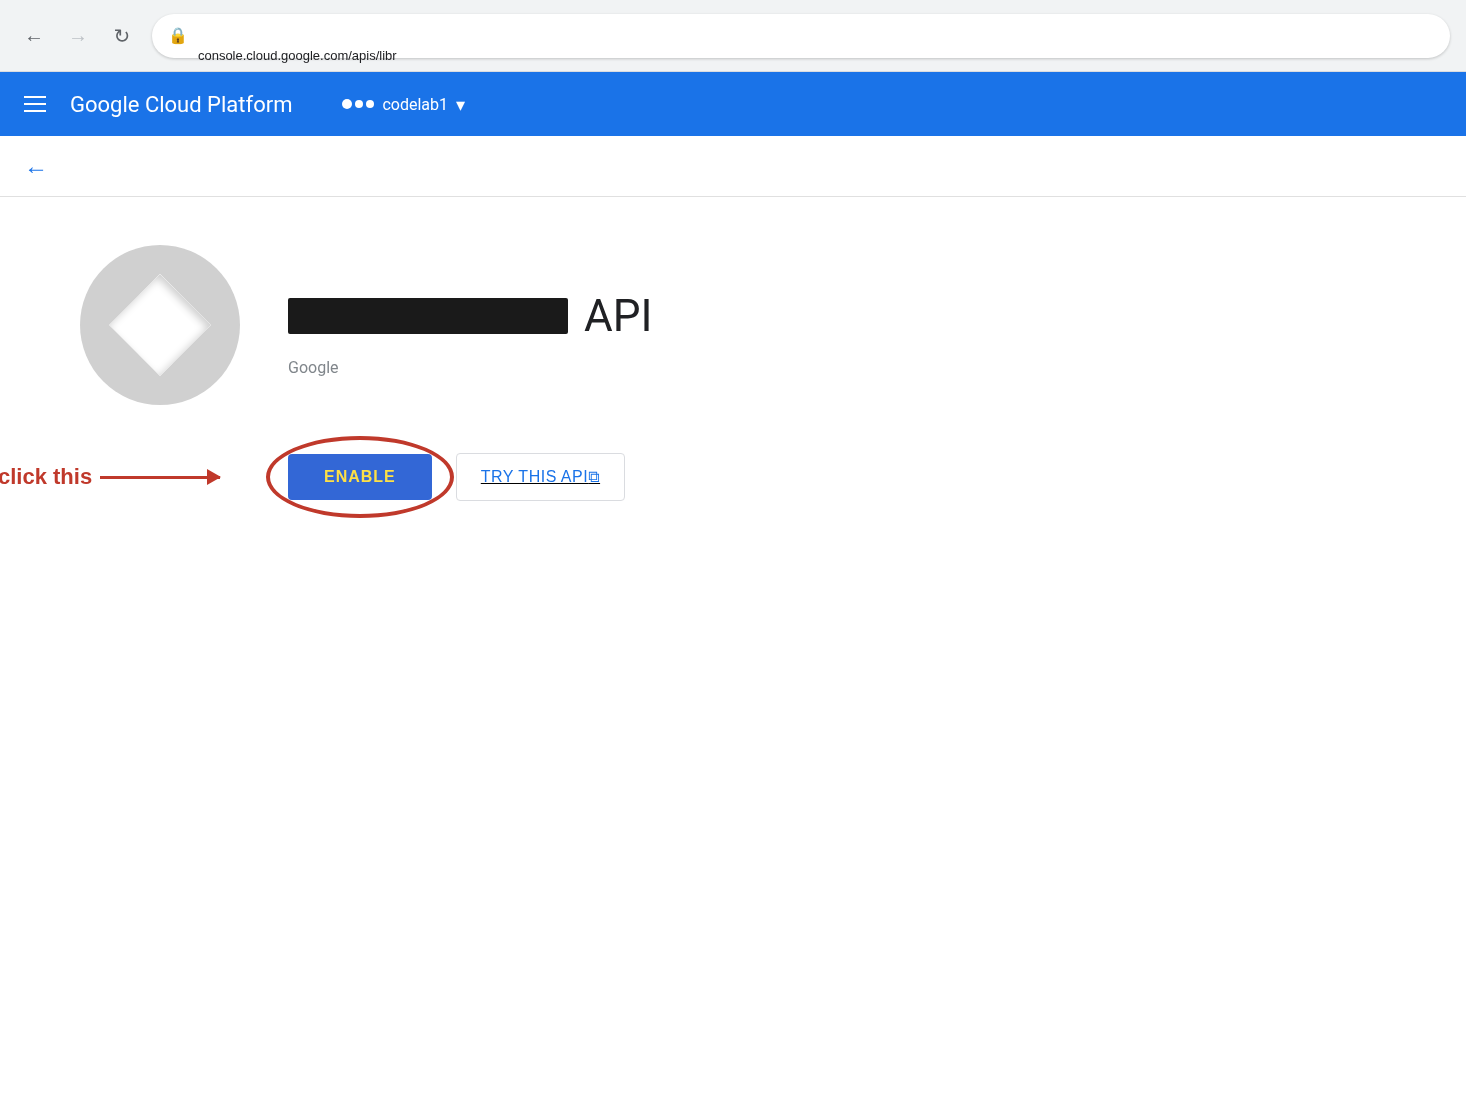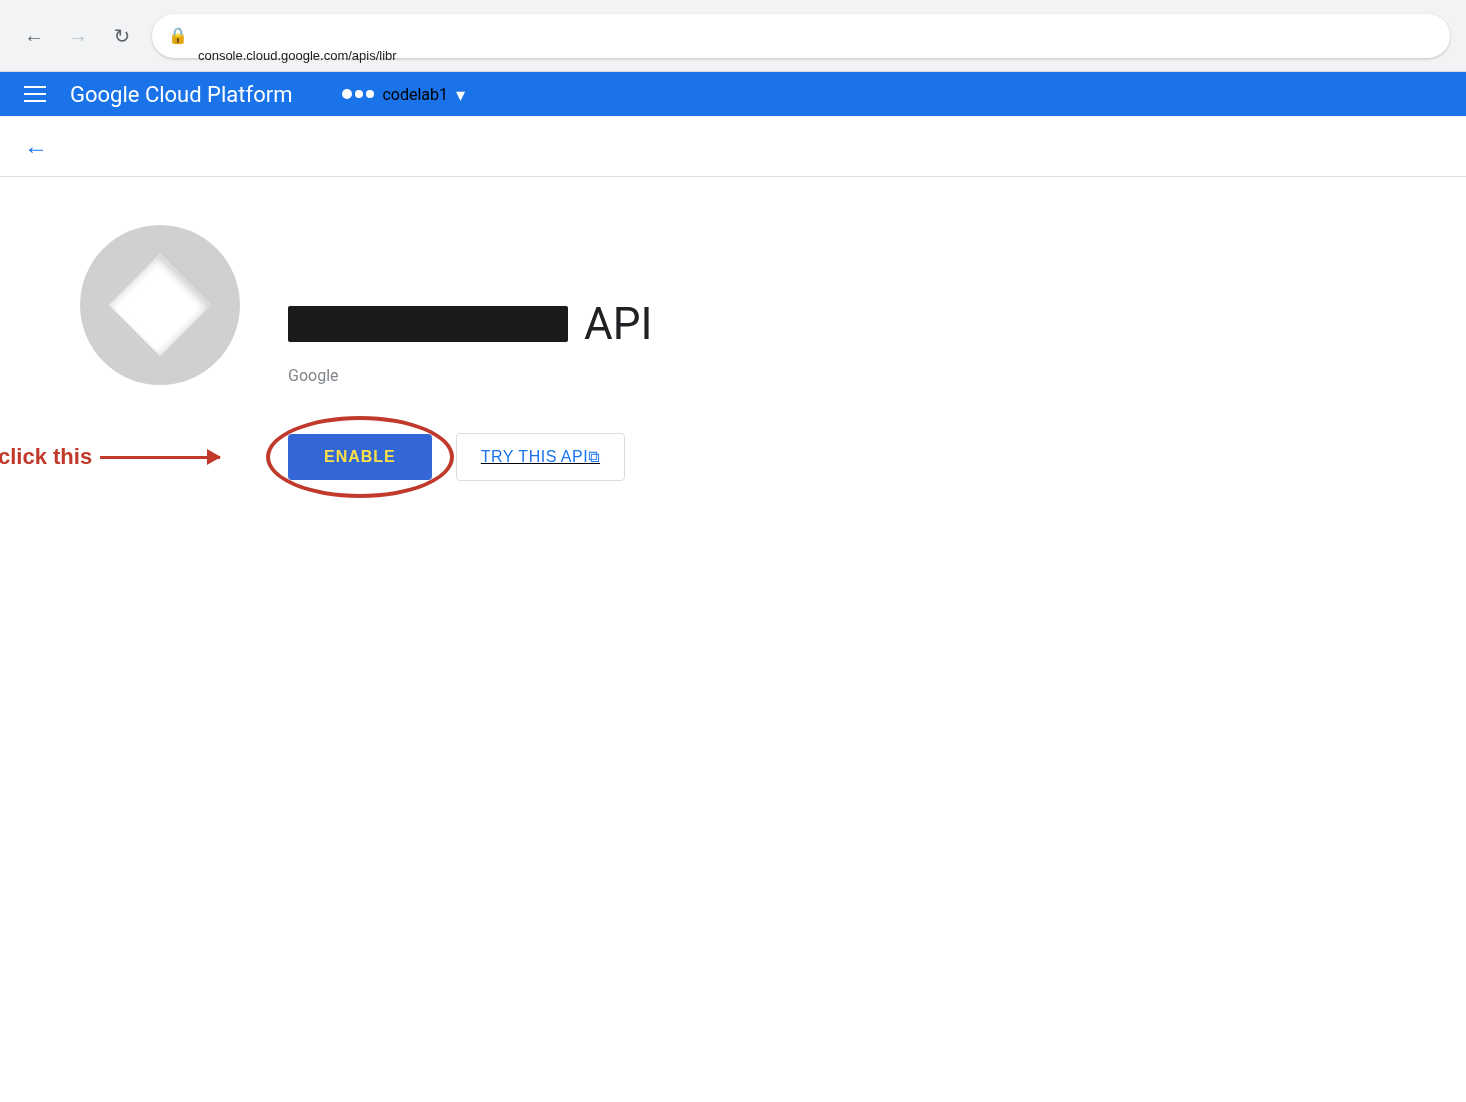--- a/index.html
+++ b/index.html
@@ -72,21 +72,21 @@
     .address-text {
       font-size: 13px;
       color: #202124;
       font-family: Arial, sans-serif;
       margin-top: 39px;
     }
 
     
     .gcp-header {
       background: #1a73e8;
-      height: 44px;
+      height: 64px;
       display: flex;
       align-items: center;
       padding: 0 24px;
       gap: 24px;
     }
 
     .hamburger-icon {
       color: #fff;
       font-size: 22px;
       cursor: pointer;
@@ -132,21 +132,21 @@
       background: #fff;
       border-radius: 50%;
     }
 
     .dot.large {
       width: 10px;
       height: 10px;
     }
 
     .project-name {
-      color: #000000;
+      color: #ffffff;
       font-size: 16px;
     }
 
     .dropdown-arrow {
       color: #fff;
       font-size: 18px;
     }
 
     
     .page-nav {
@@ -166,21 +166,21 @@
     
     .main-content {
       padding: 48px 80px;
       display: flex;
       flex-direction: column;
       gap: 0;
     }
 
     .api-info-section {
       display: flex;
-      align-items: flex-end;
+      align-items: center;
       gap: 48px;
       margin-bottom: 48px;
     }
 
     
     .api-icon-container {
       width: 160px;
       height: 160px;
       flex-shrink: 0;
     }

